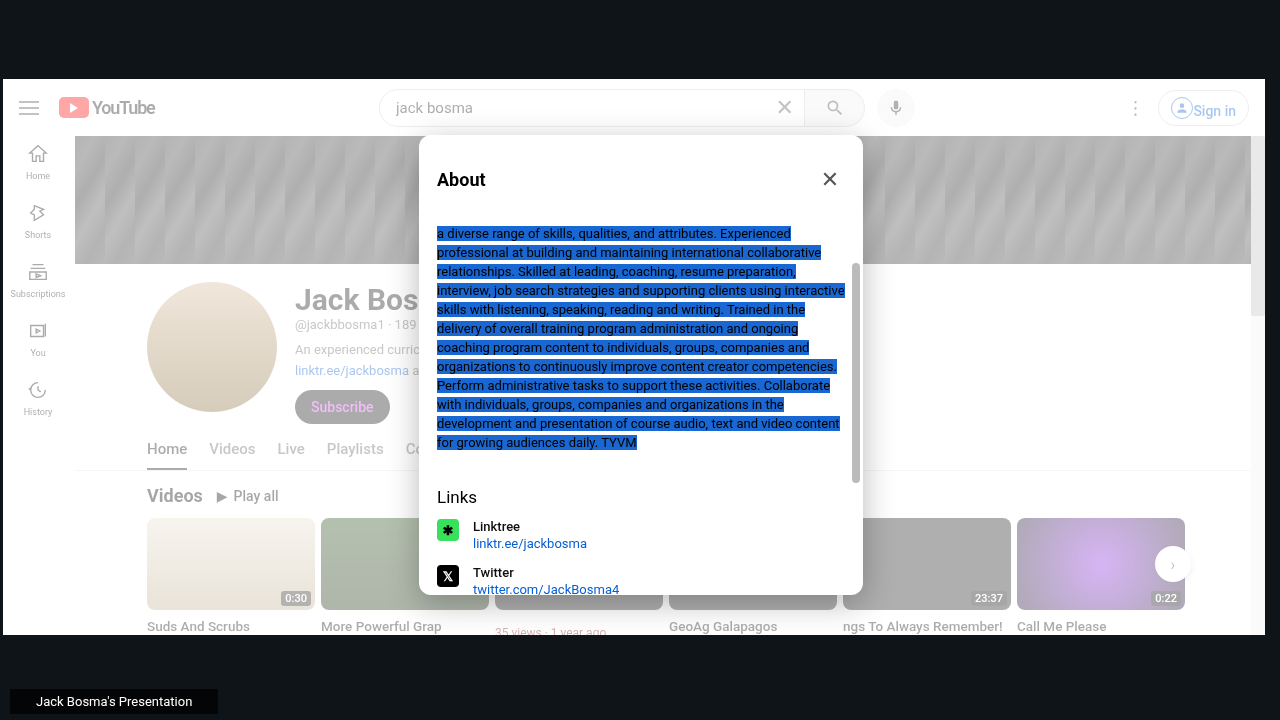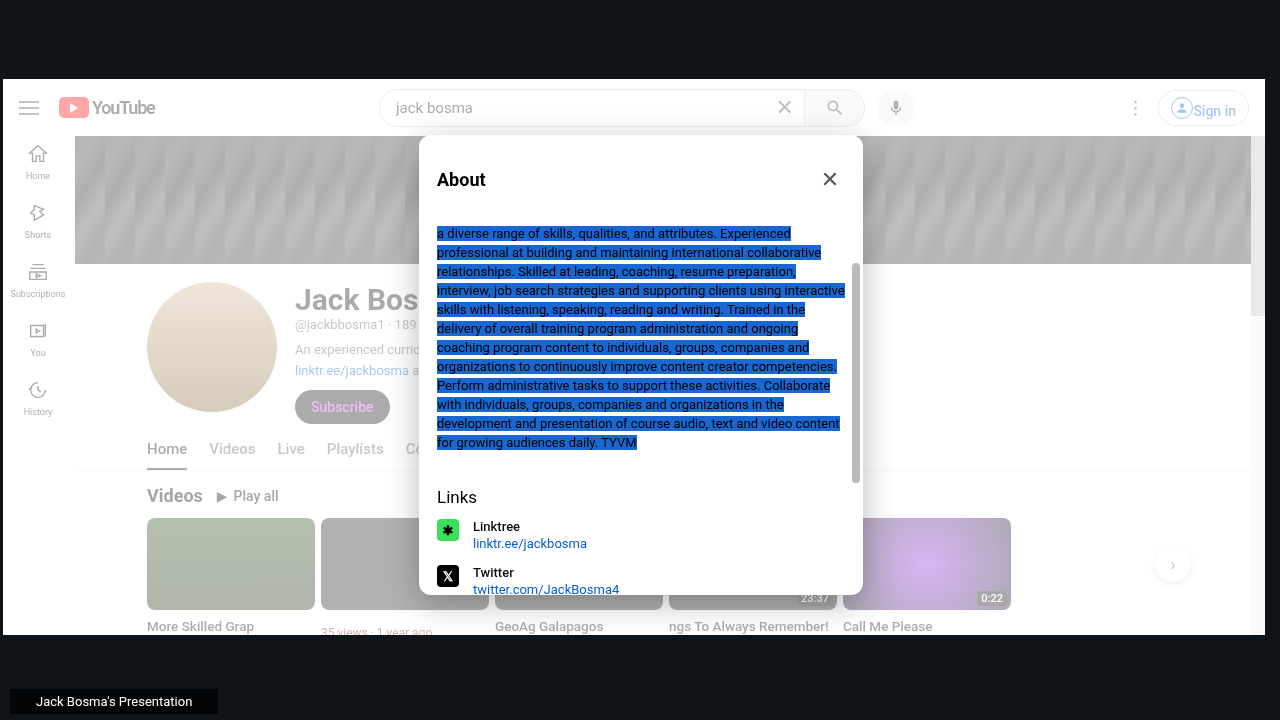--- a/index.html
+++ b/index.html
@@ -183,23 +183,29 @@
   </div>
   <div class="vids-section">
    <div class="vids-hdr">
     <h2>Videos</h2>
     <div class="play-all">
             <span>▶</span>
             <span>Play all</span>
           </div>
    </div>
    <div class="vids-row" id="vids-row">
+    <div class="vid-card">
+            <div class="thumb t1">
+              <span class="dur">0:30</span>
+            </div>
+            <div class="vid-title">Suds And Scrubs</div>
+          </div>
           <div class="vid-card">
             <div class="thumb t2"></div>
-            <div class="vid-title">More Skilled Grap</div>
+            <div class="vid-title">More Powerful Grap</div>
           </div>
           <div class="vid-card">
             <div class="thumb "></div>
             <div class="vid-title"></div>
             <div class="vid-meta">35 views · 1 year ago</div>
           </div>
           <div class="vid-card">
             <div class="thumb "></div>
             <div class="vid-title">GeoAg Galapagos</div>
           </div>

